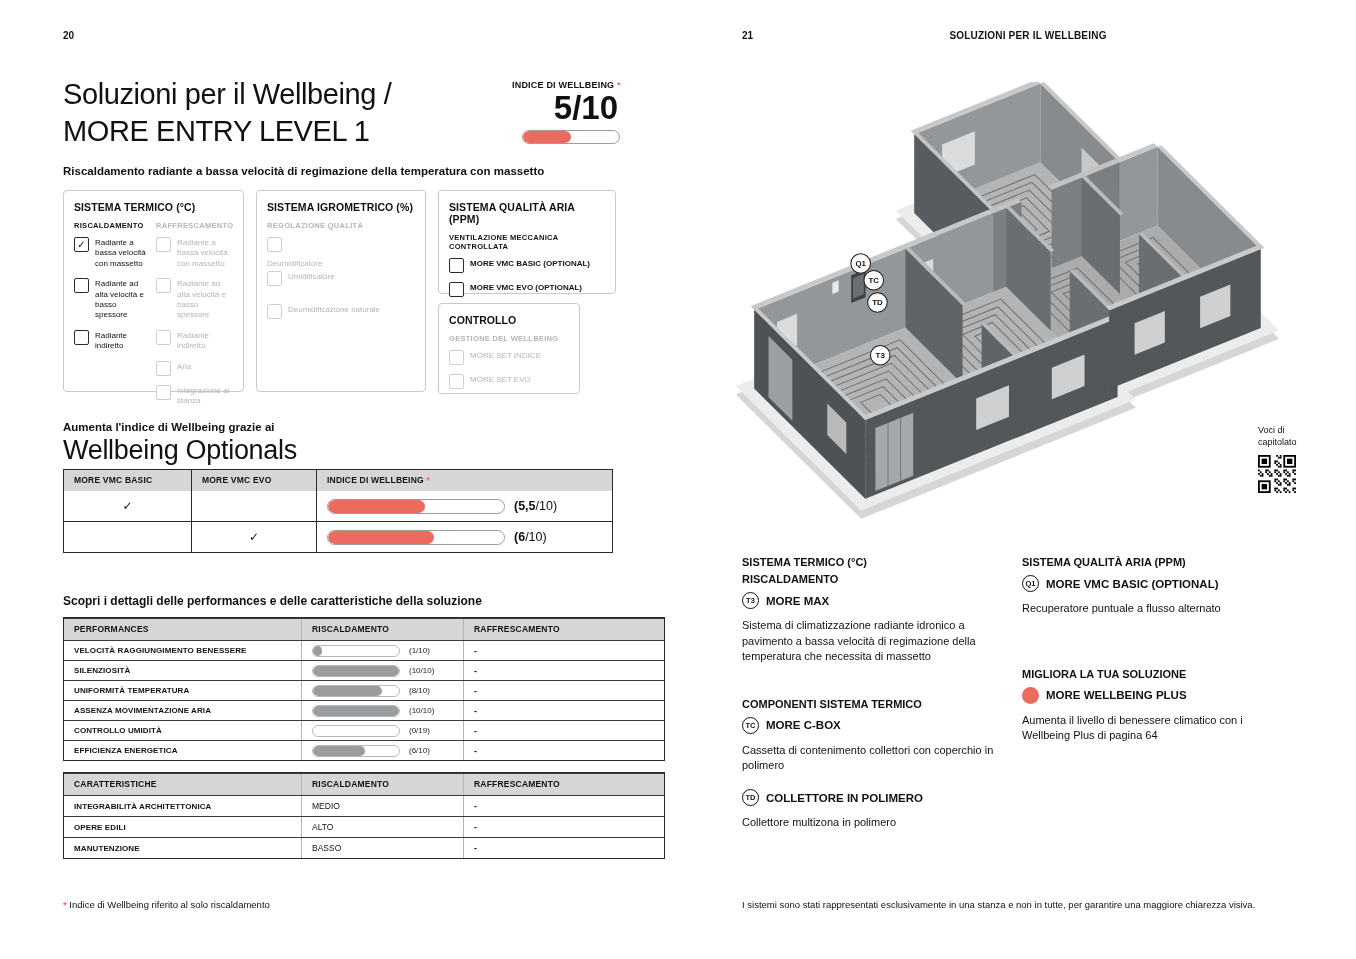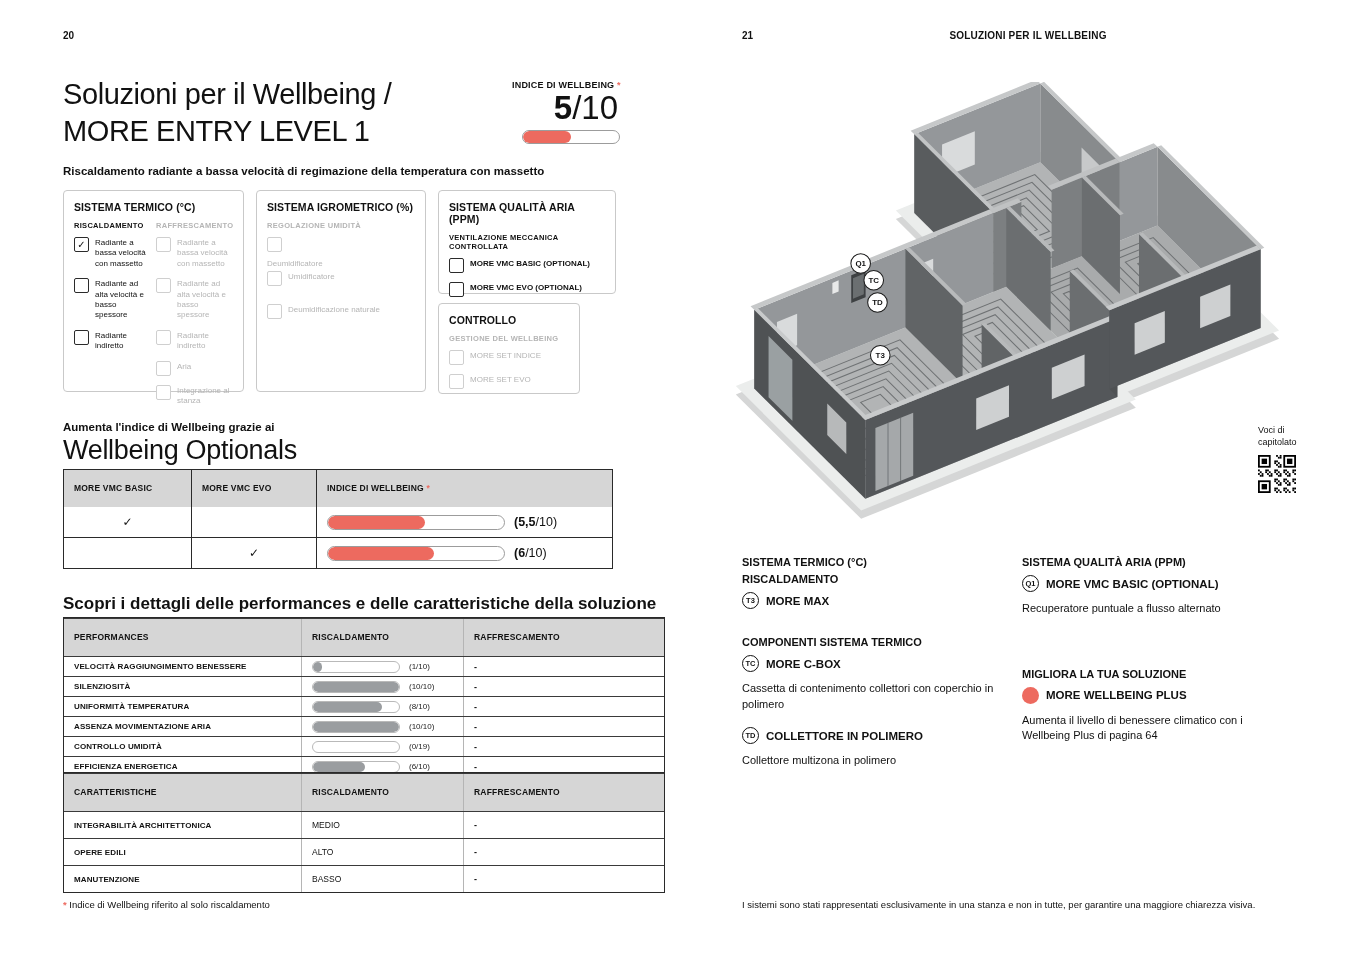--- a/index.html
+++ b/index.html
@@ -7,21 +7,21 @@
          font-family:"Liberation Sans","DejaVu Sans",sans-serif;color:#111;}
   .abs{position:absolute;}
 
   
   .pagenum{font-size:10px;font-weight:700;}
   #title{left:63px;top:76px;font-size:29px;line-height:37px;font-weight:500;letter-spacing:-0.4px;}
   #index-widget{left:512px;top:80px;width:106px;text-align:right;}
   #index-widget .iw-label{font-size:9px;font-weight:700;letter-spacing:.2px;white-space:nowrap;}
   #index-widget .iw-value{font-size:33px;line-height:34px;margin-top:1px;}
   #index-widget .iw-value b{font-weight:700;}
-  #index-widget .iw-value span{font-weight:400;}
+  #index-widget .iw-value span{font-weight:700;}
   .ast{color:#ed6a5f;font-weight:700;}
   .pill{border:1px solid #9c9c9c;border-radius:8px;background:#fff;overflow:hidden;}
   .pill .fill{height:100%;border-radius:8px;background:#ed6a5f;}
   .pill .fill.gray{background:#9a9da0;}
   #index-bar{width:96px;height:12px;margin-top:5px;margin-left:10px;}
   #subtitle{left:63px;top:165px;font-size:11.5px;font-weight:700;}
 
   #boxes{left:63px;top:190px;width:553px;display:flex;gap:12px;align-items:flex-start;}
   .sysbox{border:1px solid #c9c9c9;border-radius:4px;background:#fff;padding:10px 10px 8px;box-sizing:border-box;}
   .sysbox .bx-title{font-size:10.5px;font-weight:700;letter-spacing:.1px;margin-bottom:8px;}
@@ -35,34 +35,34 @@
   .chk-item.dis .lbl{color:#b5b5b5;}
   .twocol{display:flex;gap:8px;}
   .twocol .col{width:74px;}
 
   #optionals-intro{left:63px;top:421px;font-size:11.5px;font-weight:700;}
   #optionals-title{left:63px;top:435px;font-size:27px;font-weight:500;letter-spacing:-0.3px;}
   .tbl{border:1px solid #2a2a2a;box-sizing:border-box;background:#fff;}
   .trow{display:flex;border-top:1px solid #2a2a2a;align-items:stretch;}
   .trow:first-child{border-top:none;}
   .thead{background:#d6d6d6;}
-  .tcell{box-sizing:border-box;padding:13px 10px;border-left:1px solid #2a2a2a;display:flex;align-items:center;}
+  .tcell{box-sizing:border-box;padding:5px 10px;border-left:1px solid #2a2a2a;display:flex;align-items:center;}
   .tcell:first-child{border-left:none;}
   .tcell.hd{font-size:8.5px;font-weight:700;line-height:1.3;letter-spacing:.2px;}
   #optionals-table{left:63px;top:469px;width:550px;}
   #optionals-table .c1{width:127px;}
   #optionals-table .c2{width:125px;}
   #optionals-table .c3{flex:1;}
   #optionals-table .body .tcell{height:30px;}
   .tick{width:100%;text-align:center;font-size:12px;font-weight:700;}
   .opt-bar{width:176px;height:13px;}
   .opt-val{font-size:12.5px;margin-left:9px;white-space:nowrap;}
   .opt-val b{font-weight:700;}
 
-  #details-intro{left:63px;top:594px;font-size:17px;font-weight:700;}
+  #details-intro{left:63px;top:594px;font-size:12px;font-weight:700;}
   .dtbl{left:63px;width:602px;}
   .dtbl .tcell{border-left:1px solid #b5b5b5;}
   .dtbl .tcell:first-child{border-left:none;}
   .dtbl .trow{border-top:1px solid #3a3a3a;}
   .dtbl .c1{width:237px;}
   .dtbl .c2{width:162px;}
   .dtbl .c3{flex:1;}
   .dtbl .rl{font-size:8px;font-weight:700;letter-spacing:.1px;}
   .perf-bar{width:86px;height:10px;border-color:#b9b9b9;}
   .perf-val{font-size:8px;margin-left:9px;color:#222;}
@@ -158,21 +158,21 @@
           <div class="chk-item dis">
             <span class="cb dis"></span>
             <span class="lbl">Integrazione al stanza</span>
           </div>
         </div>
       </div>
     </div>
 
     <div class="sysbox" style="width:170px;height:202px;">
       <div class="bx-title">SISTEMA IGROMETRICO (%)</div>
-      <div class="grp-label dis">REGOLAZIONE UMIDITÀ</div>
+      <div class="grp-label dis">REGOLAZIONE QUALITÀ</div>
       <div class="chk-item dis" style="margin-bottom:2px;flex-direction:column;">
         <span class="cb dis"></span>
         <span class="lbl">Deumidificatore</span>
       </div>
       <div class="chk-item dis" style="margin-bottom:18px;">
         <span class="cb dis"></span>
         <span class="lbl">Umidificatore</span>
       </div>
       <div class="chk-item dis">
         <span class="cb dis"></span>
@@ -552,20 +552,21 @@
       <rect x="4" y="32" width="6" height="6" fill="#000"></rect>
     </svg>
 
   <div class="abs rcol" id="rcol1">
     <div class="rh">SISTEMA TERMICO (°C)</div>
     <div class="rh" style="margin-bottom:2px;">RISCALDAMENTO</div>
     <div class="badge-line">
       <span class="badge">T3</span>
       <span class="btitle">MORE MAX</span>
     </div>
+    <p class="para">Sistema di climatizzazione radiante idronico a pavimento a bassa velocità di regimazione della temperatura che necessita di massetto</p>
     <div class="gap18"></div>
     <div class="rh">COMPONENTI SISTEMA TERMICO</div>
     <div class="badge-line">
       <span class="badge">TC</span>
       <span class="btitle">MORE C-BOX</span>
     </div>
     <p class="para">Cassetta di contenimento collettori con coperchio in polimero</p>
     <div class="badge-line">
       <span class="badge">TD</span>
       <span class="btitle">COLLETTORE IN POLIMERO</span>

